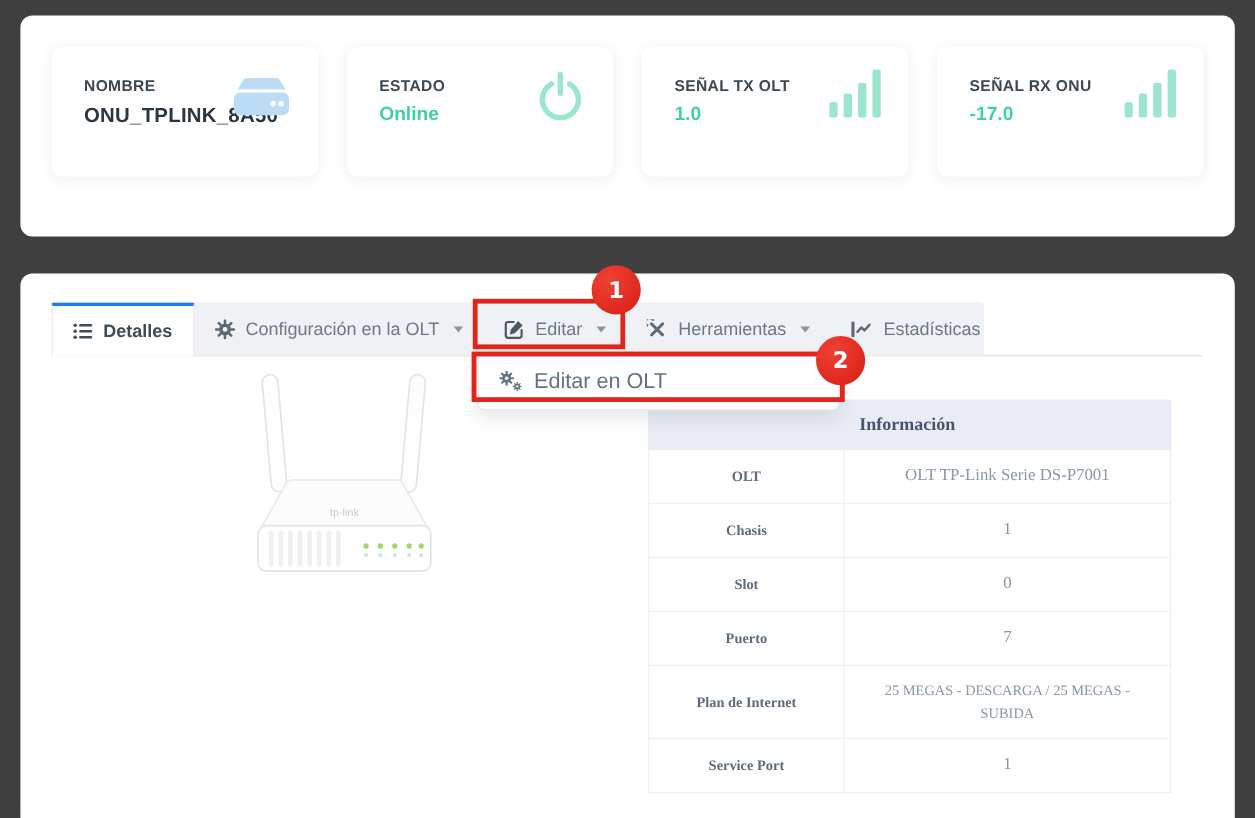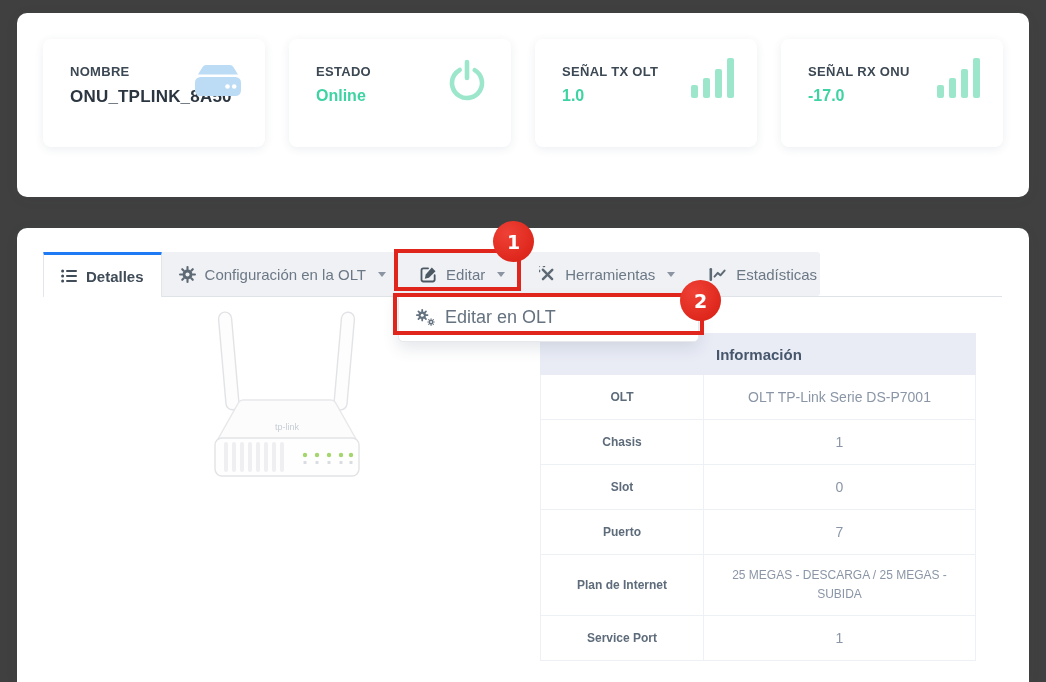--- a/index.html
+++ b/index.html
@@ -33,21 +33,21 @@
   
   .dropdown{position:absolute;left:381px;top:68px;width:301px;background:#fff;border:1px solid #e6e8ec;
             border-radius:0 0 5px 5px;box-shadow:0 6px 16px rgba(50,60,90,.13);z-index:10;padding:2px 0 5px;box-sizing:border-box;}
   .dd-item{display:flex;align-items:center;gap:10px;height:37px;padding:0 17px;font-size:18px;color:#65727f;cursor:pointer;}
   .dd-item .dicon{line-height:0;display:inline-flex;}
 
   
   .router-photo{position:absolute;left:190px;top:80px;z-index:1;line-height:0;}
 
   
-  .info-table{position:absolute;left:523px;top:105px;width:436px;border-collapse:collapse;table-layout:fixed;background:#fff;}
+  .info-table{position:absolute;left:523px;top:105px;width:436px;border-collapse:collapse;table-layout:fixed;background:#fff;font-family:Liberation Serif, serif;}
   .info-table td{border:1px solid #edf0f4;}
   .info-table thead th{background:#e9ecf5;height:38px;font-size:15px;font-weight:bold;color:#46566c;text-align:left;border:1px solid #e9ecf5;}
   .info-table th.c1{width:160px;}
   .info-table thead th.c2{padding-left:12px;}
   .info-table td{height:42px;text-align:center;vertical-align:middle;}
   .info-table td.lbl{font-weight:bold;font-size:12px;color:#5d6b7a;}
   .info-table td.val{font-size:14px;color:#8a96a6;}
   .info-table tr.tall td{height:58px;}
   .info-table td.small{font-size:12px;padding:0 26px;line-height:1.55;}
 

